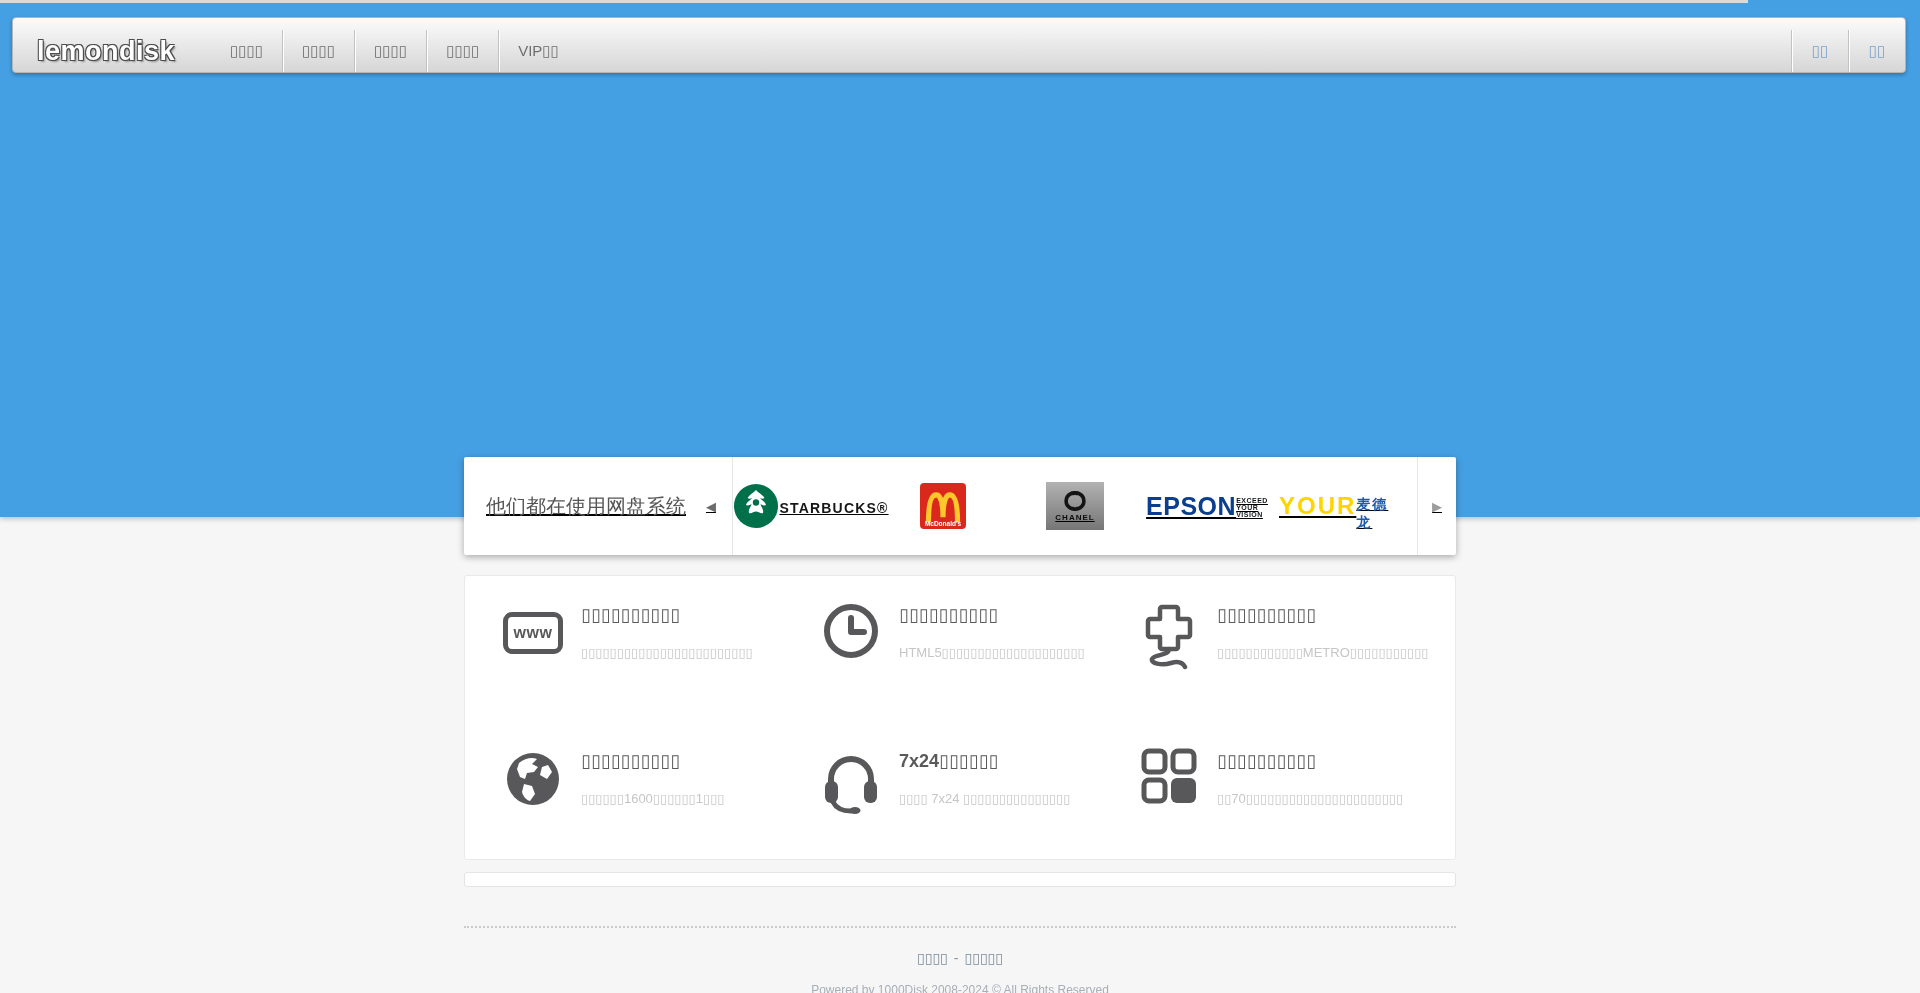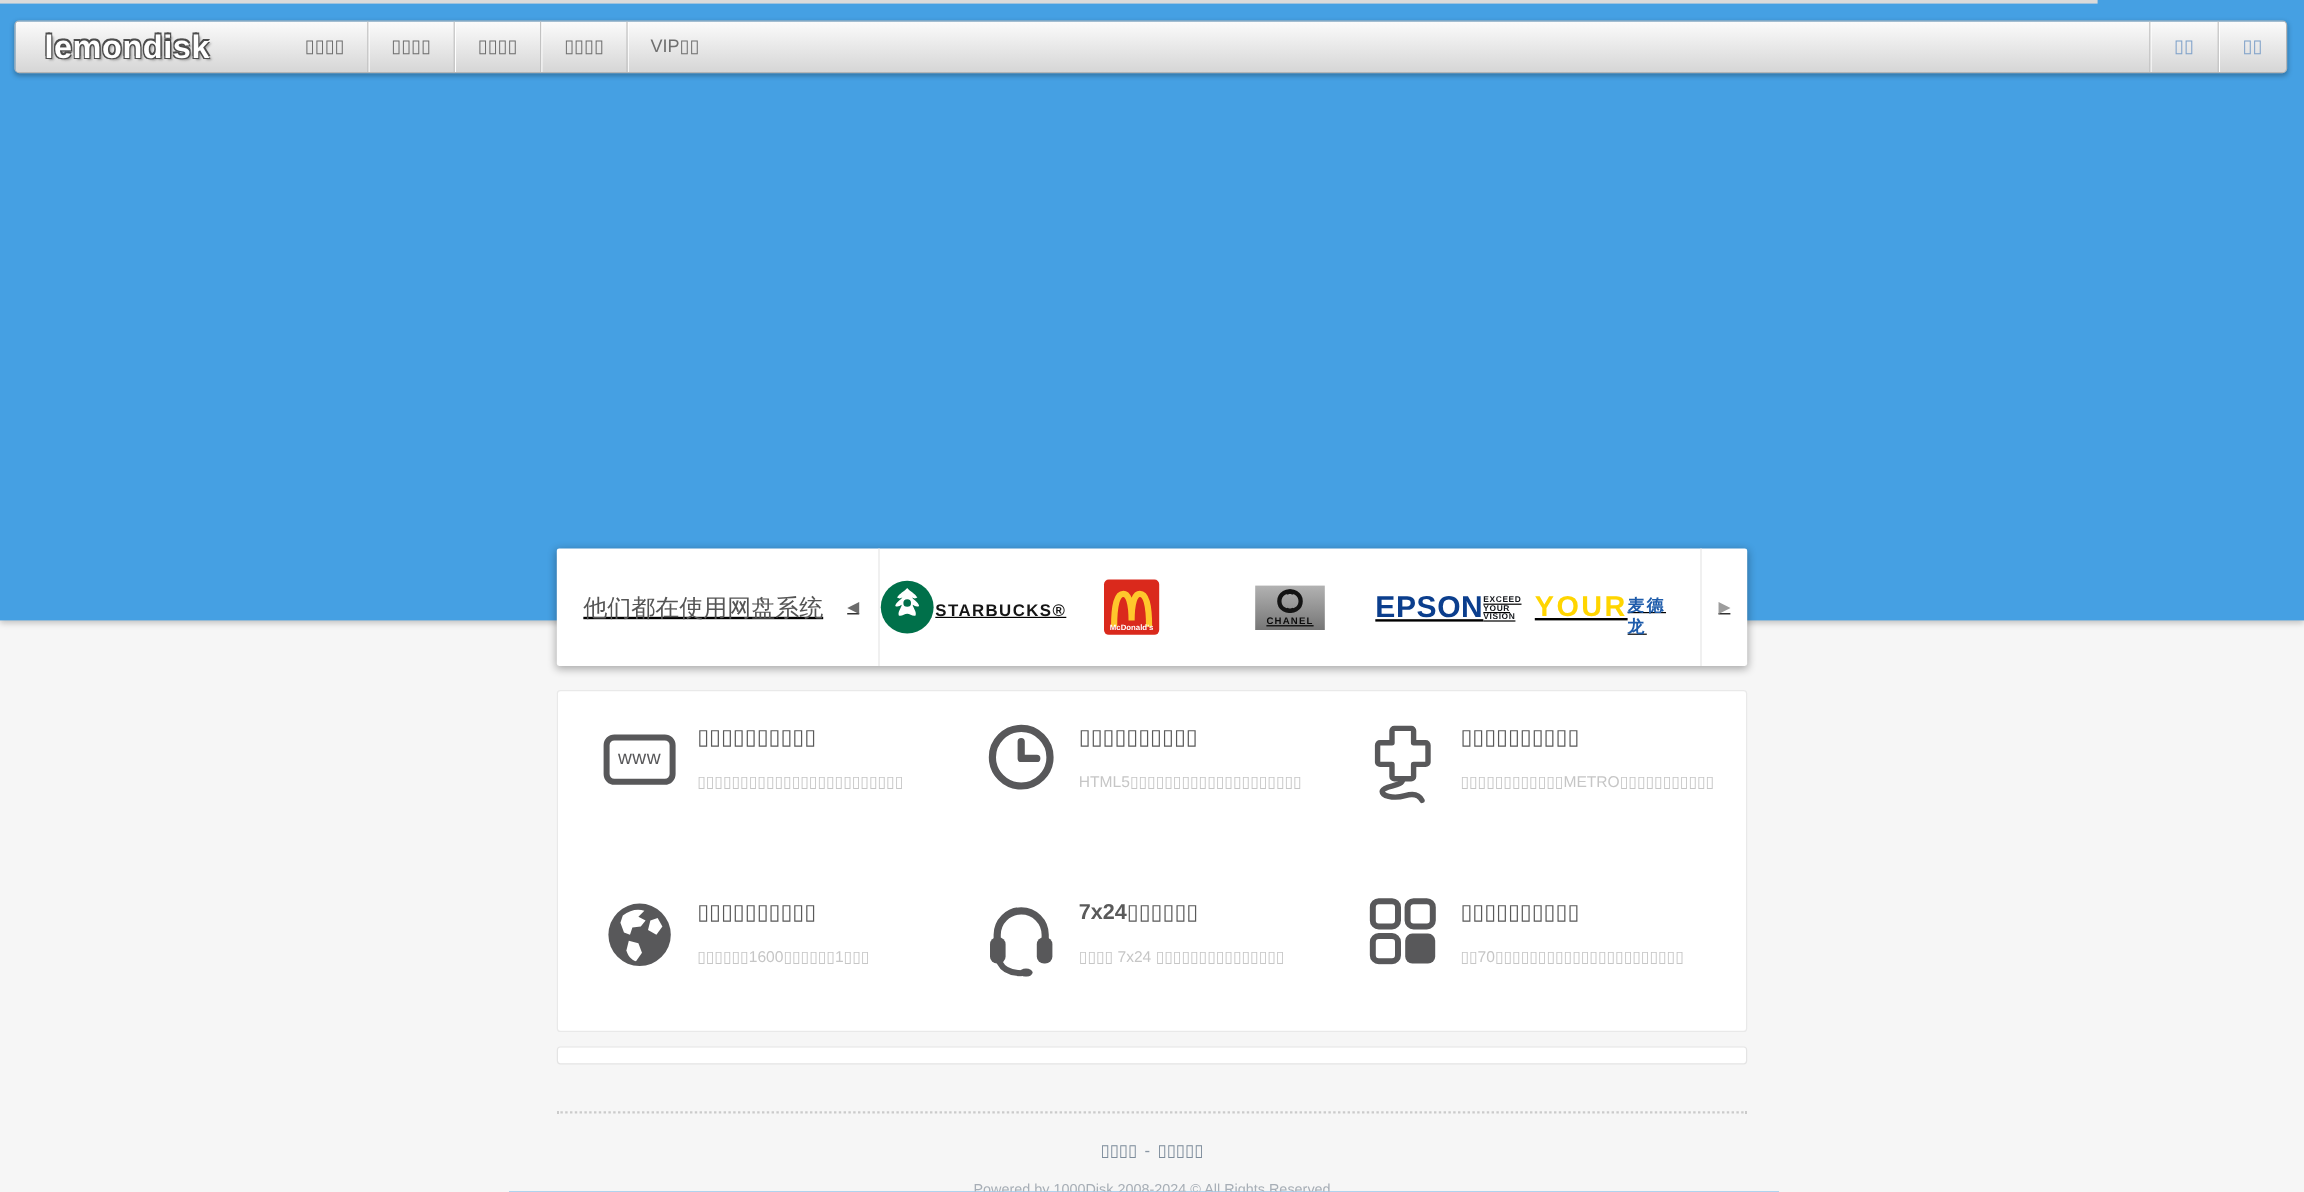--- a/index.html
+++ b/index.html
@@ -6,25 +6,25 @@
   body{
     width:1920px;height:993px;position:relative;overflow:hidden;
     background:#f6f6f6;
     font-family:"Liberation Sans","DejaVu Sans",sans-serif;
   }
   
   .hero{position:absolute;top:0;left:0;width:1920px;height:517px;background:#45a0e3;
         box-shadow:0 2px 5px rgba(0,0,0,.22);}
   .top-strip{position:absolute;top:0;left:0;width:1748px;height:3px;background:#dadada;z-index:6;}
   
-  .navbar{position:absolute;top:17px;left:12px;width:1894px;height:44px;z-index:5;
+  .navbar{position:absolute;top:17px;left:12px;width:1894px;height:56px;z-index:5;
           background:linear-gradient(#fbfbfb,#d6d6d6);
           border:1px solid #b5b5b5;border-radius:4px;
           box-shadow:0 2px 4px rgba(0,0,0,.28);
-          display:flex;align-items:flex-end;box-sizing:border-box;gap:24px;}
+          display:flex;align-items:flex-end;box-sizing:border-box;}
   .brand{font-size:27px;font-weight:bold;color:#fff;line-height:42px;padding:0 24px;
          letter-spacing:.5px;cursor:pointer;
          text-shadow:-1px -1px 0 #4c4c4c,1px -1px 0 #4c4c4c,-1px 1px 0 #4c4c4c,1px 1px 0 #4c4c4c,2px 2px 2px rgba(0,0,0,.35);}
   .menu{display:flex;margin-left:12px;}
   .menu-item{padding:0 19px;line-height:42px;font-size:15px;color:#6f6f6f;cursor:pointer;white-space:nowrap;}
   .menu-item + .menu-item{border-left:1px solid #c2c2c2;box-shadow:inset 1px 0 0 #ffffff;}
   .nav-right{margin-left:auto;display:flex;}
   .right-item{width:56px;text-align:center;line-height:42px;font-size:15px;color:#7fa1c9;cursor:pointer;
               border-left:1px solid #c2c2c2;box-shadow:inset 1px 0 0 #ffffff;}
   
@@ -35,37 +35,37 @@
   .arrow{font-size:13px;cursor:pointer;padding:6px;}
   .arrow.prev{color:#6b6b6b;margin:0 10px 0 2px;}
   .arrow.next{color:#9d9d9d;margin:0 8px;}
   .v-div{width:1px;align-self:stretch;background:#e6e6e6;}
   .logos{flex:1;display:flex;align-items:center;justify-content:space-evenly;padding:0 6px;}
   .lg-tile{width:120px;height:82px;display:flex;align-items:center;justify-content:center;}
   .lg-cap{font-size:14px;font-weight:bold;color:#161616;letter-spacing:1.2px;margin-top:3px;white-space:nowrap;}
   .mcd{width:46px;height:46px;background:#DA291C;border-radius:4px;position:relative;
        display:flex;align-items:center;justify-content:center;}
   .mcd-cap{position:absolute;bottom:2px;width:100%;text-align:center;font-size:6.5px;font-weight:bold;color:#fff;white-space:nowrap;}
-  .chanel{width:58px;height:37px;background:linear-gradient(#b2b2b2,#767676);
+  .chanel{width:58px;height:48px;background:linear-gradient(#b2b2b2,#767676);
           display:flex;flex-direction:column;align-items:center;justify-content:center;}
   .ch-cap{font-size:8px;font-weight:bold;color:#0c0c0c;letter-spacing:1px;margin-top:1px;}
   .epson-word{font-size:25px;font-weight:800;color:#0b3e8d;letter-spacing:.5px;line-height:1;}
   .epson-sub{font-size:7px;font-weight:bold;color:#12151a;letter-spacing:.5px;margin-top:2px;}
   .metro-word{font-size:24px;font-weight:800;color:#FFD500;letter-spacing:2px;line-height:1;}
   .metro-sub{font-size:14px;font-weight:bold;color:#1E5CAB;margin-top:16px;letter-spacing:2px;}
   
   .features{position:absolute;left:464px;top:575px;width:992px;height:285px;background:#fff;
             border:1px solid #e9e9e9;border-radius:3px;box-sizing:border-box;
             display:grid;grid-template-columns:1fr 1fr 1fr;grid-auto-rows:146px;
             padding:26px 0 0 36px;}
   .feature{display:flex;}
   .f-icon{width:64px;height:68px;flex-shrink:0;display:flex;align-items:flex-start;justify-content:center;color:#58585a;}
   .ic-box{width:50px;height:32px;border:5px solid #58585a;border-radius:9px;margin-top:10px;
           display:flex;align-items:center;justify-content:center;
-          font-size:16px;font-weight:normal;color:#58585a;letter-spacing:.5px;}
+          font-size:16px;font-weight:bold;color:#58585a;letter-spacing:.5px;}
   .f-text{margin-left:16px;padding-top:2px;min-width:0;}
   .f-title{font-size:18px;font-weight:bold;color:#5a5a5a;white-space:nowrap;}
   .f-desc{font-size:13px;color:#c6c6c6;margin-top:19px;white-space:nowrap;}
   
   .thin-strip{position:absolute;left:464px;top:872px;width:992px;height:15px;background:#fff;
               border:1px solid #e4e4e4;border-radius:3px;box-sizing:border-box;}
   .dotted-div{position:absolute;left:464px;top:926px;width:992px;height:0;border-top:2px dotted #cbcbcb;}
   .footer{position:absolute;left:0;top:950px;width:1920px;text-align:center;}
   .footer-links{font-size:14px;color:#7d8c9b;}
   .footer-links a{color:#7d8c9b;text-decoration:none;cursor:pointer;}

